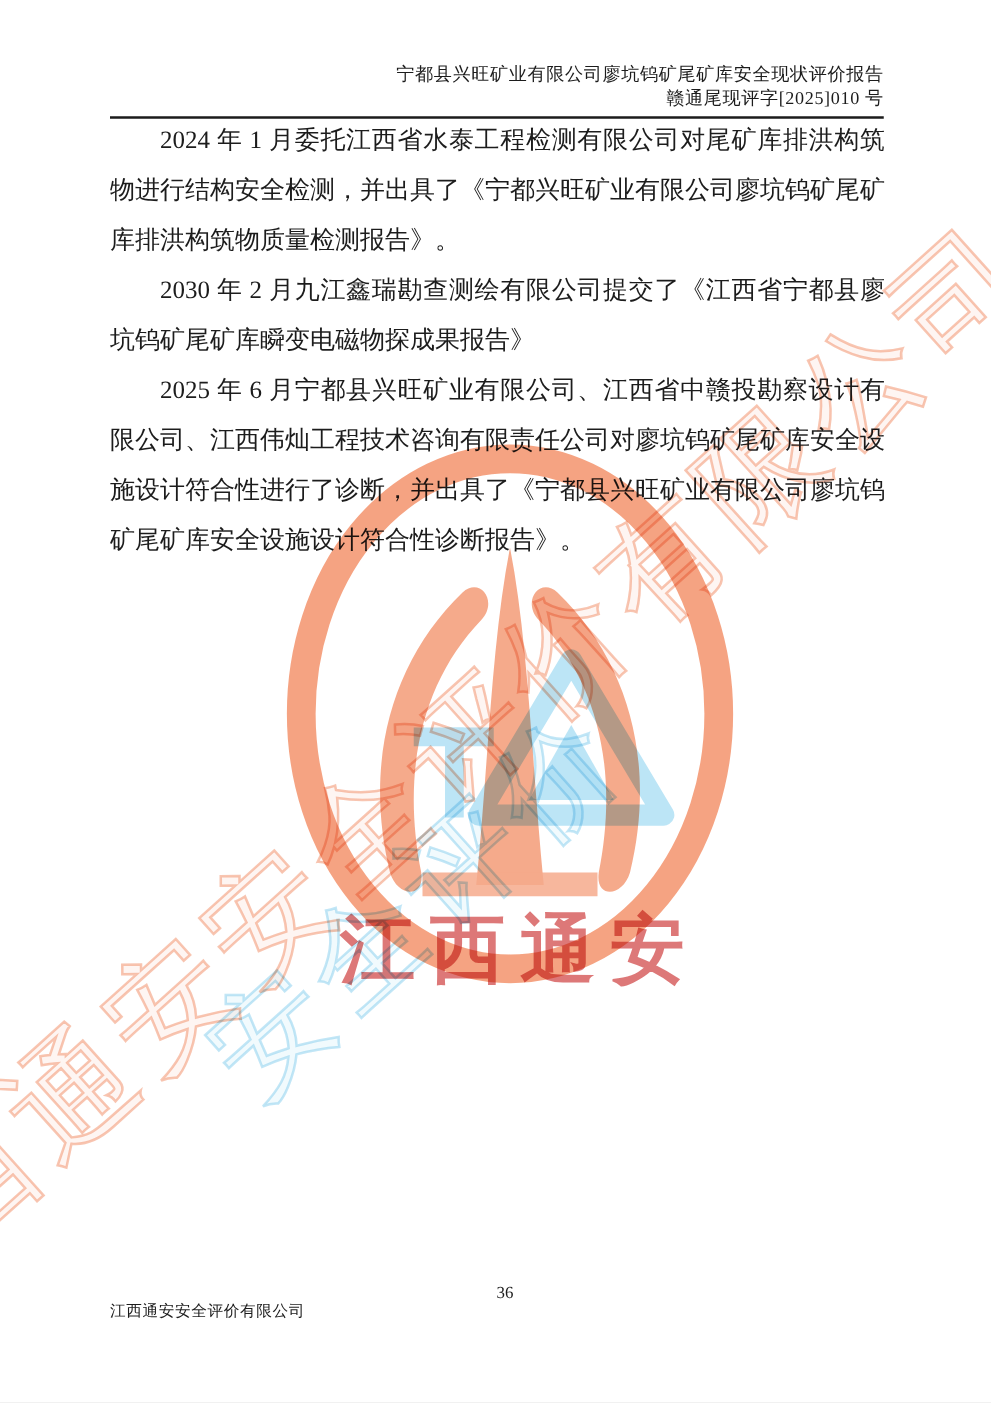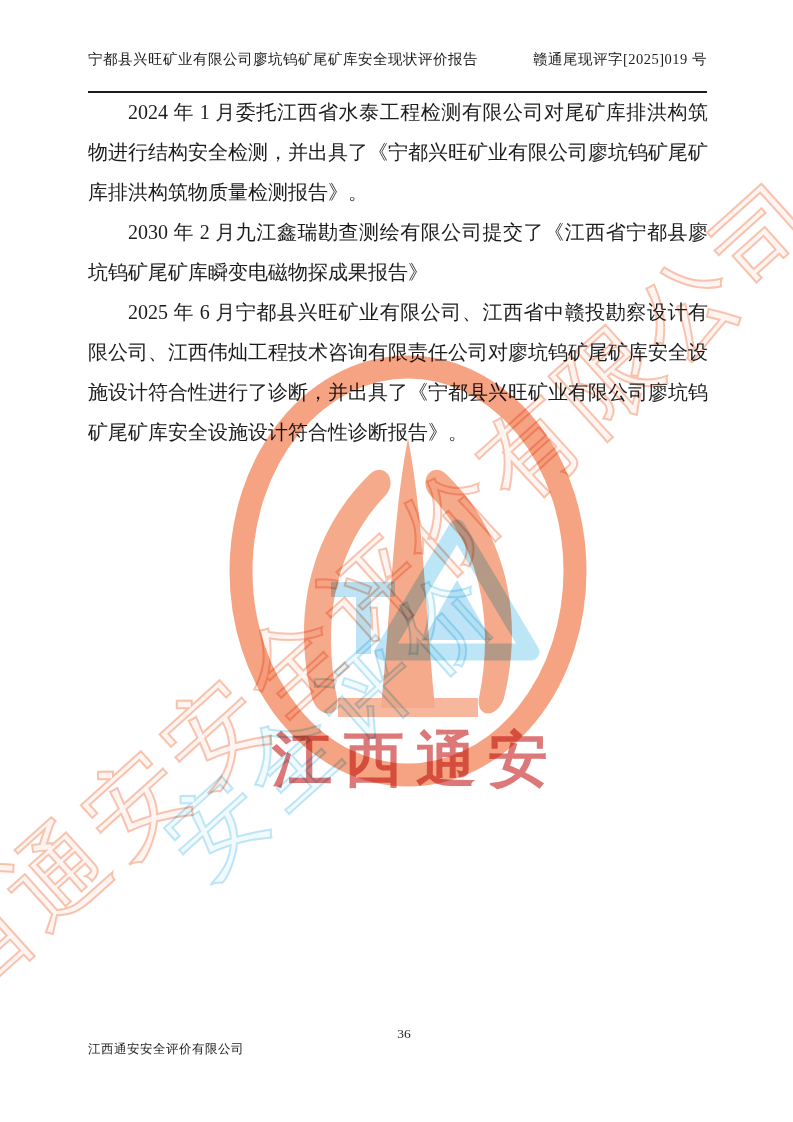--- a/index.html
+++ b/index.html
@@ -11,21 +11,22 @@
     overflow:hidden;
     font-family:"Liberation Serif","DejaVu Serif",serif;
     color:#1c1c1c;
   }
   
   .hdr{
     position:absolute;left:88px;right:86px;top:50px;
     display:flex;justify-content:space-between;align-items:flex-end;
     font-size:14.5px;letter-spacing:.5px;
     border-bottom:2px solid #1c1c1c;
-    padding-bottom:22px;
+    padding-bottom:5px;
+    flex-direction:column;
   }
   
   .body{
     position:absolute;left:88px;top:92px;width:620px;
     font-size:20px;line-height:40px;
     text-align:justify;text-justify:inter-character;
   }
   .body p{margin:0;text-indent:2em;}
   
   .pageno{
@@ -66,21 +67,21 @@
     white-space:nowrap;
   }
 </style>
 </head>
 <body>
 
 <div class="page">
 
   <div class="hdr">
     <span>宁都县兴旺矿业有限公司廖坑钨矿尾矿库安全现状评价报告</span>
-    <span>赣通尾现评字[2025]019 号</span>
+    <span>赣通尾现评字[2025]010 号</span>
   </div>
 
   <div class="body">
     <p>2024 年 1 月委托江西省水泰工程检测有限公司对尾矿库排洪构筑物进行结构安全检测，并出具了《宁都兴旺矿业有限公司廖坑钨矿尾矿库排洪构筑物质量检测报告》。</p>
     <p>2030 年 2 月九江鑫瑞勘查测绘有限公司提交了《江西省宁都县廖坑钨矿尾矿库瞬变电磁物探成果报告》</p>
     <p>2025 年 6 月宁都县兴旺矿业有限公司、江西省中赣投勘察设计有限公司、江西伟灿工程技术咨询有限责任公司对廖坑钨矿尾矿库安全设施设计符合性进行了诊断，并出具了《宁都县兴旺矿业有限公司廖坑钨矿尾矿库安全设施设计符合性诊断报告》。</p>
   </div>
 
   <div class="wm wm-diag">江西通安安全评价有限公司</div>
   <div class="wm wm-diag-blue">安全评价</div>

